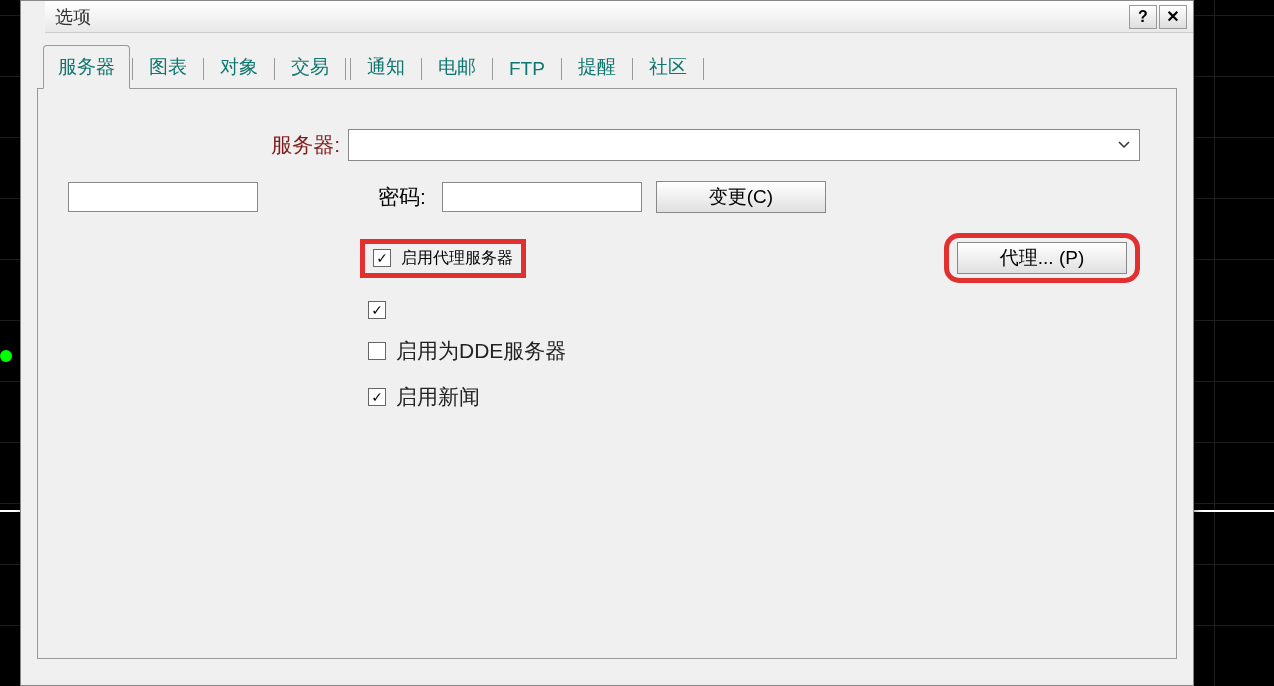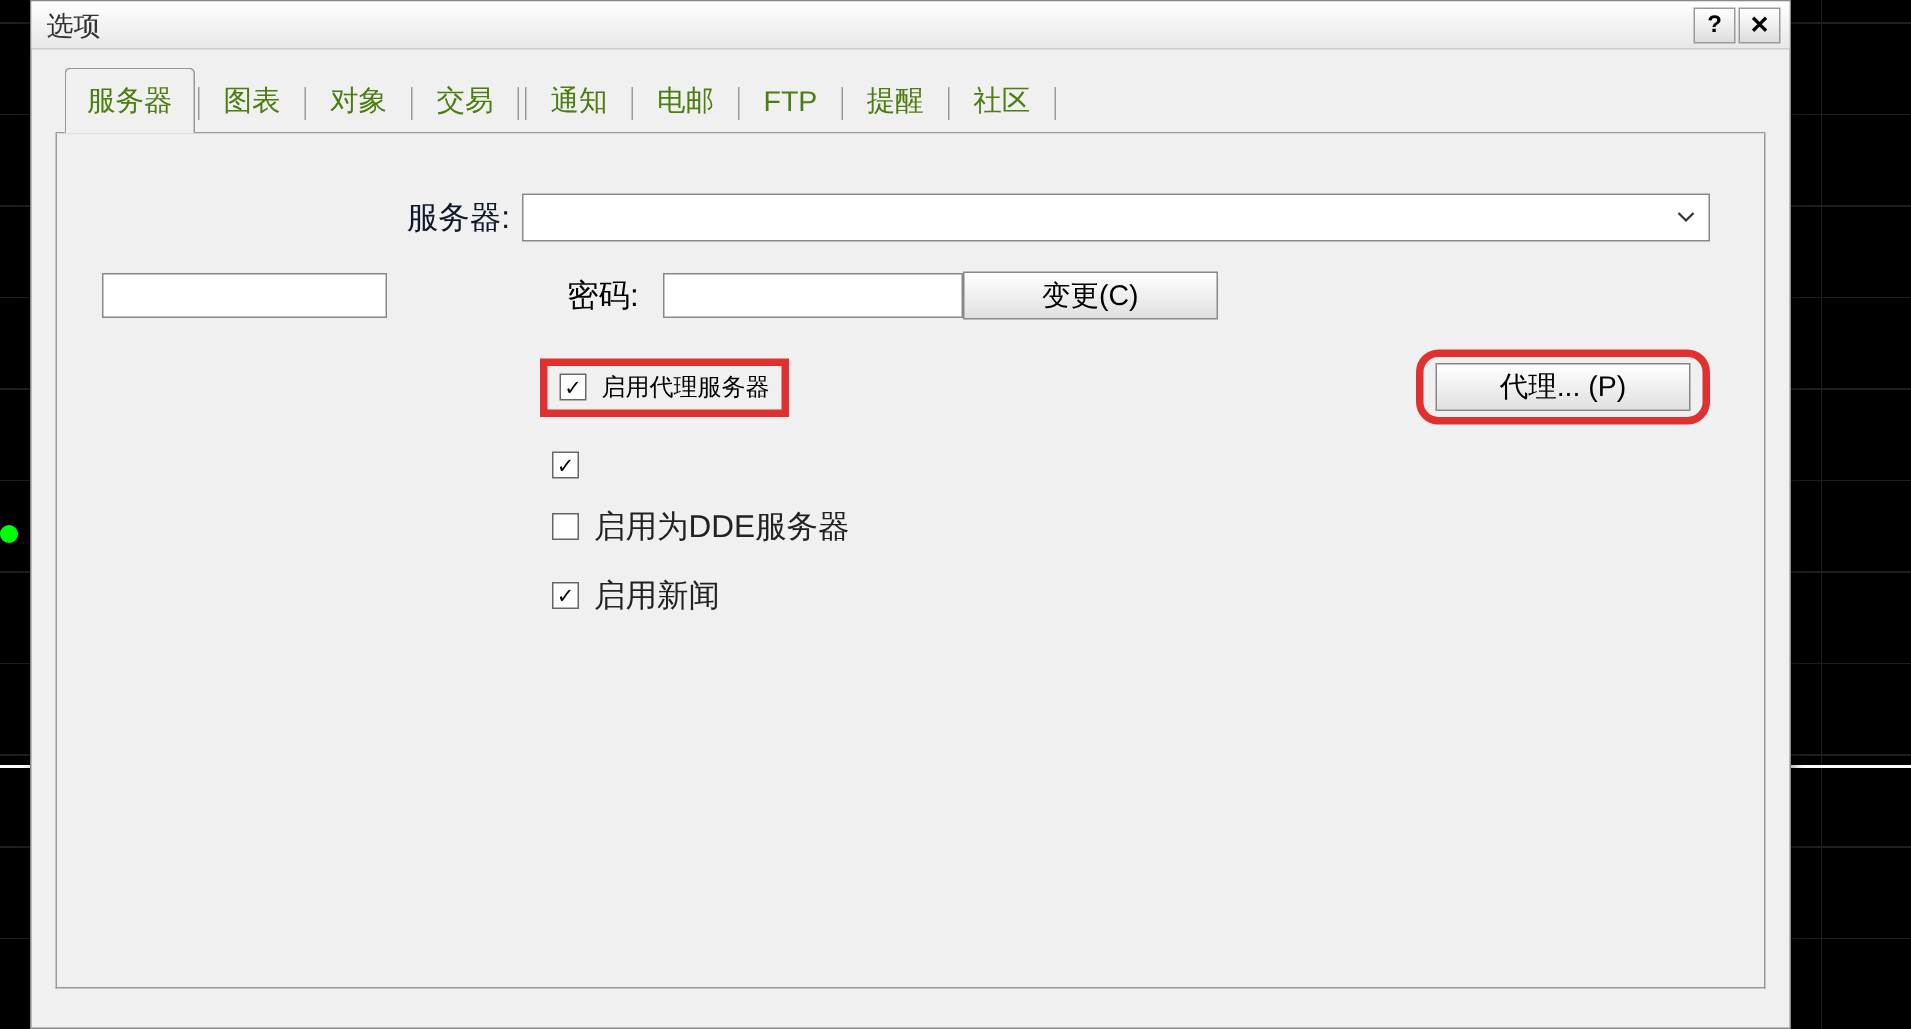--- a/index.html
+++ b/index.html
@@ -60,20 +60,21 @@
       border: 1px solid #888;
       box-shadow: 2px 2px 8px rgba(0,0,0,0.4);
     }
     .titlebar {
       height: 32px;
       background: linear-gradient(#fff, #e8e8e8);
       border-bottom: 1px solid #ccc;
       display: flex;
       align-items: center;
       padding: 0 6px;
+      margin-left: 24px;
     }
     .titlebar-text {
       font-size: 18px;
       color: #333;
       flex: 1;
       padding-left: 4px;
     }
     .titlebar-btn {
       width: 28px;
       height: 24px;
@@ -95,21 +96,21 @@
     .tab-strip {
       display: flex;
       align-items: flex-end;
       border-bottom: 1px solid #999;
       padding-left: 6px;
       height: 40px;
     }
     .tab {
       padding: 8px 14px;
       font-size: 19px;
-      color: #4d7c0f;
+      color: #0f766e;
       cursor: pointer;
       position: relative;
     }
     .tab.active {
       background: #f0f0f0;
       border: 1px solid #999;
       border-bottom: 1px solid #f0f0f0;
       border-radius: 4px 4px 0 0;
       margin-bottom: -1px;
     }
@@ -130,21 +131,21 @@
     }
     .form-row {
       display: flex;
       align-items: center;
       margin-bottom: 20px;
     }
     .form-label {
       width: 280px;
       text-align: right;
       font-size: 21px;
-      color: #0f172a;
+      color: #7f1d1d;
       padding-right: 8px;
     }
     .text-input {
       height: 30px;
       border: 1px solid #888;
       background: #fff;
       font-size: 18px;
       padding: 2px 6px;
     }
     .server-combo {
@@ -173,20 +174,21 @@
       margin-left: 120px;
     }
     .pwd-input { width: 200px; }
     .btn {
       height: 32px;
       padding: 0 24px;
       border: 1px solid #888;
       background: linear-gradient(#fff, #e0e0e0);
       font-size: 19px;
       cursor: pointer;
+      margin-left: 14px;
       min-width: 170px;
     }
     .checkbox-row {
       display: flex;
       align-items: center;
       margin-left: 300px;
       margin-bottom: 18px;
       font-size: 21px;
       color: #222;
     }

